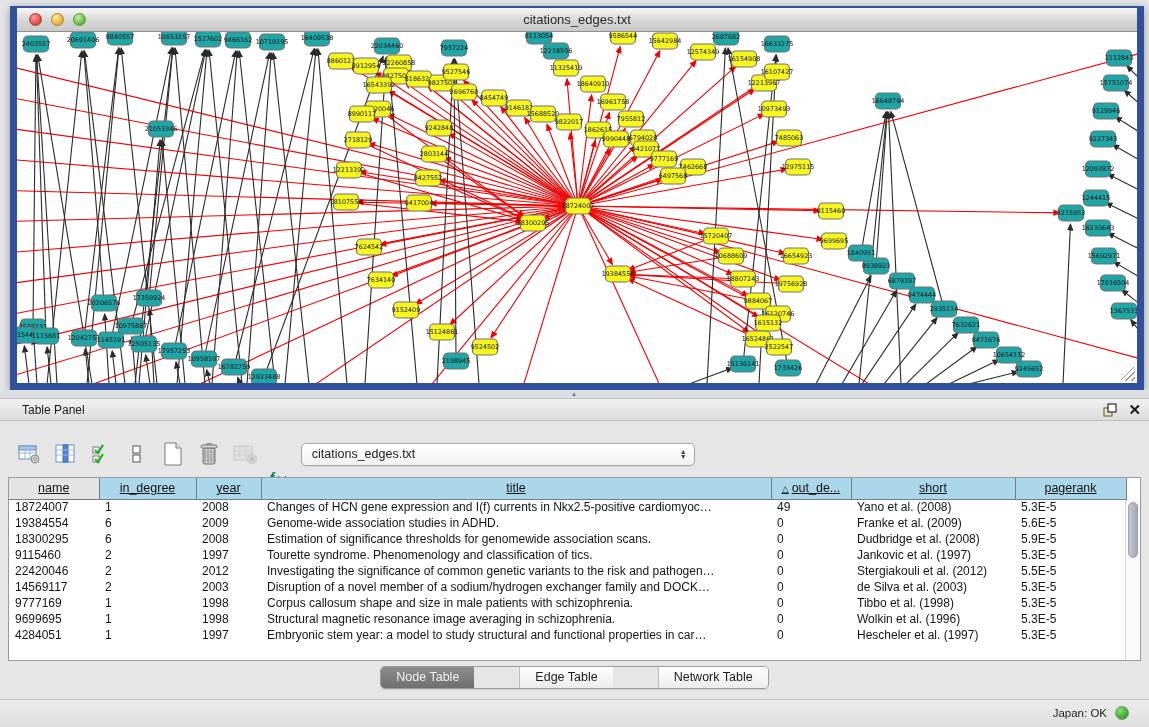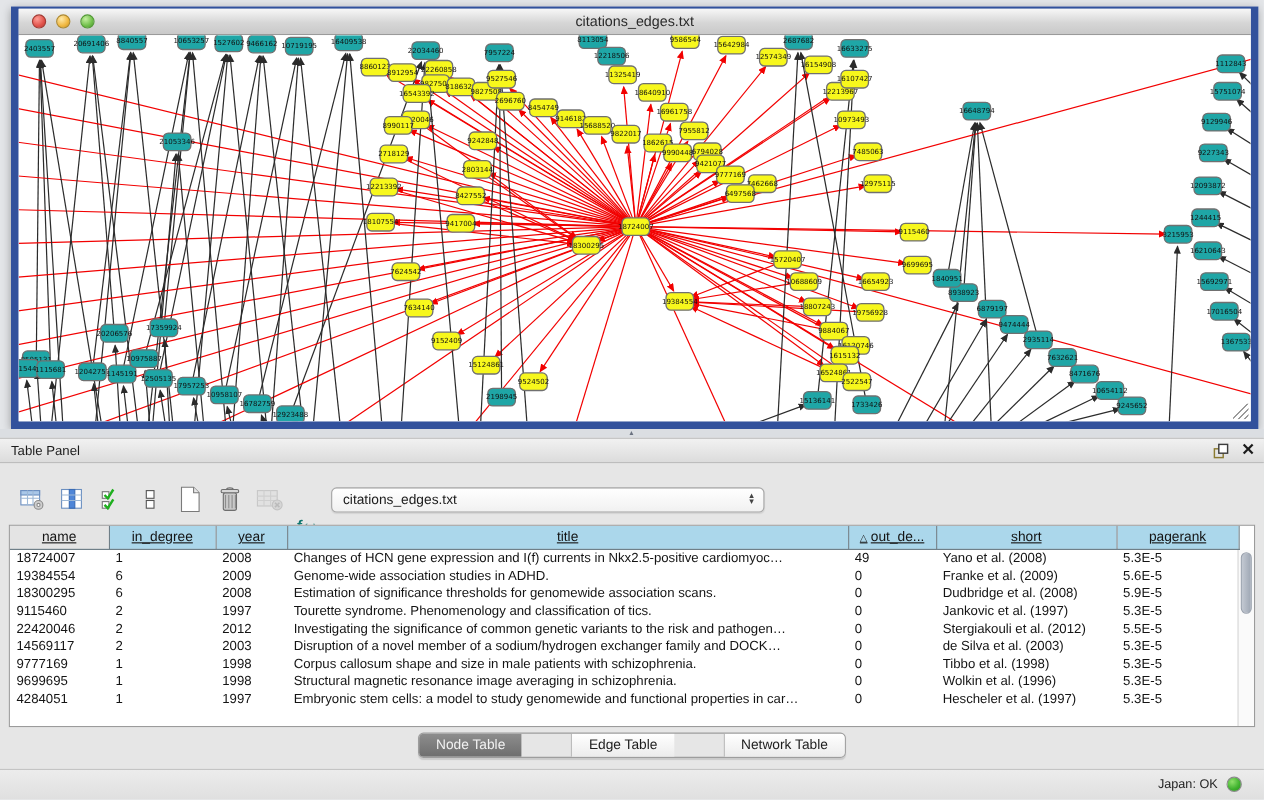--- a/index.html
+++ b/index.html
@@ -39,21 +39,21 @@
   
   .split-divider { position:absolute; left:0; top:390px; width:1149px; height:8px; background:#dbdee2; }
   .split-handle { position:absolute; left:567px; top:1px; width:14px; height:6px; color:#6b7280; font-size:7px; line-height:6px; text-align:center;}
   
   .table-panel { position:absolute; left:0; top:398px; width:1149px; height:301px; background:#e6e6e6; }
   .tp-header {
     height:23px; position:relative;
     background:linear-gradient(#f1f1f1,#dcdcdc);
     border-top:1px solid #c2c2c2; border-bottom:1px solid #bdbdbd;
   }
-  .tp-title { position:absolute; left:10px; top:4px; font-size:12px; color:#1c1c1c; }
+  .tp-title { position:absolute; left:22px; top:4px; font-size:12px; color:#1c1c1c; }
   .tp-header-icons { position:absolute; right:8px; top:3px; display:flex; gap:10px; align-items:center; }
   .close-x { font-size:15px; font-weight:bold; color:#1a1a1a; line-height:16px; cursor:default; }
   .tp-body { padding:16px 8px 0 8px; }
   
   .toolbar { display:flex; align-items:center; height:34px; margin-bottom:6px; padding-left:8px; }
   .tb-icon { width:26px; height:26px; margin-right:10px; display:flex; align-items:center; justify-content:center; }
   .fx { font-size:14px; color:#0f766e; font-style:italic; font-weight:bold; margin-right:14px; font-family:Liberation Sans, sans-serif;margin-top:48px;}
   .fx small { font-size:9px; font-weight:bold; }
   .dropdown {
     width:394px; height:23px; border:1px solid #a6a6a6; border-radius:5px;
@@ -923,21 +923,21 @@
               <td>1998</td>
               <td>Structural magnetic resonance image averaging in schizophrenia.</td>
               <td>0</td>
               <td>Wolkin et al. (1996)</td>
               <td>5.3E-5</td>
             </tr>
             <tr class="datarow">
               <td>4284051</td>
               <td>1</td>
               <td>1997</td>
-              <td>Embryonic stem cells: a model to study genomewide and functional properties in car…</td>
+              <td>Embryonic stem year: a model to study structural and functional properties in car…</td>
               <td>0</td>
               <td>Hescheler et al. (1997)</td>
               <td>5.3E-5</td>
             </tr>
           </tbody>
       </table>
       <div class="vscroll">
         <div class="vthumb"></div>
       </div>
     </div>

